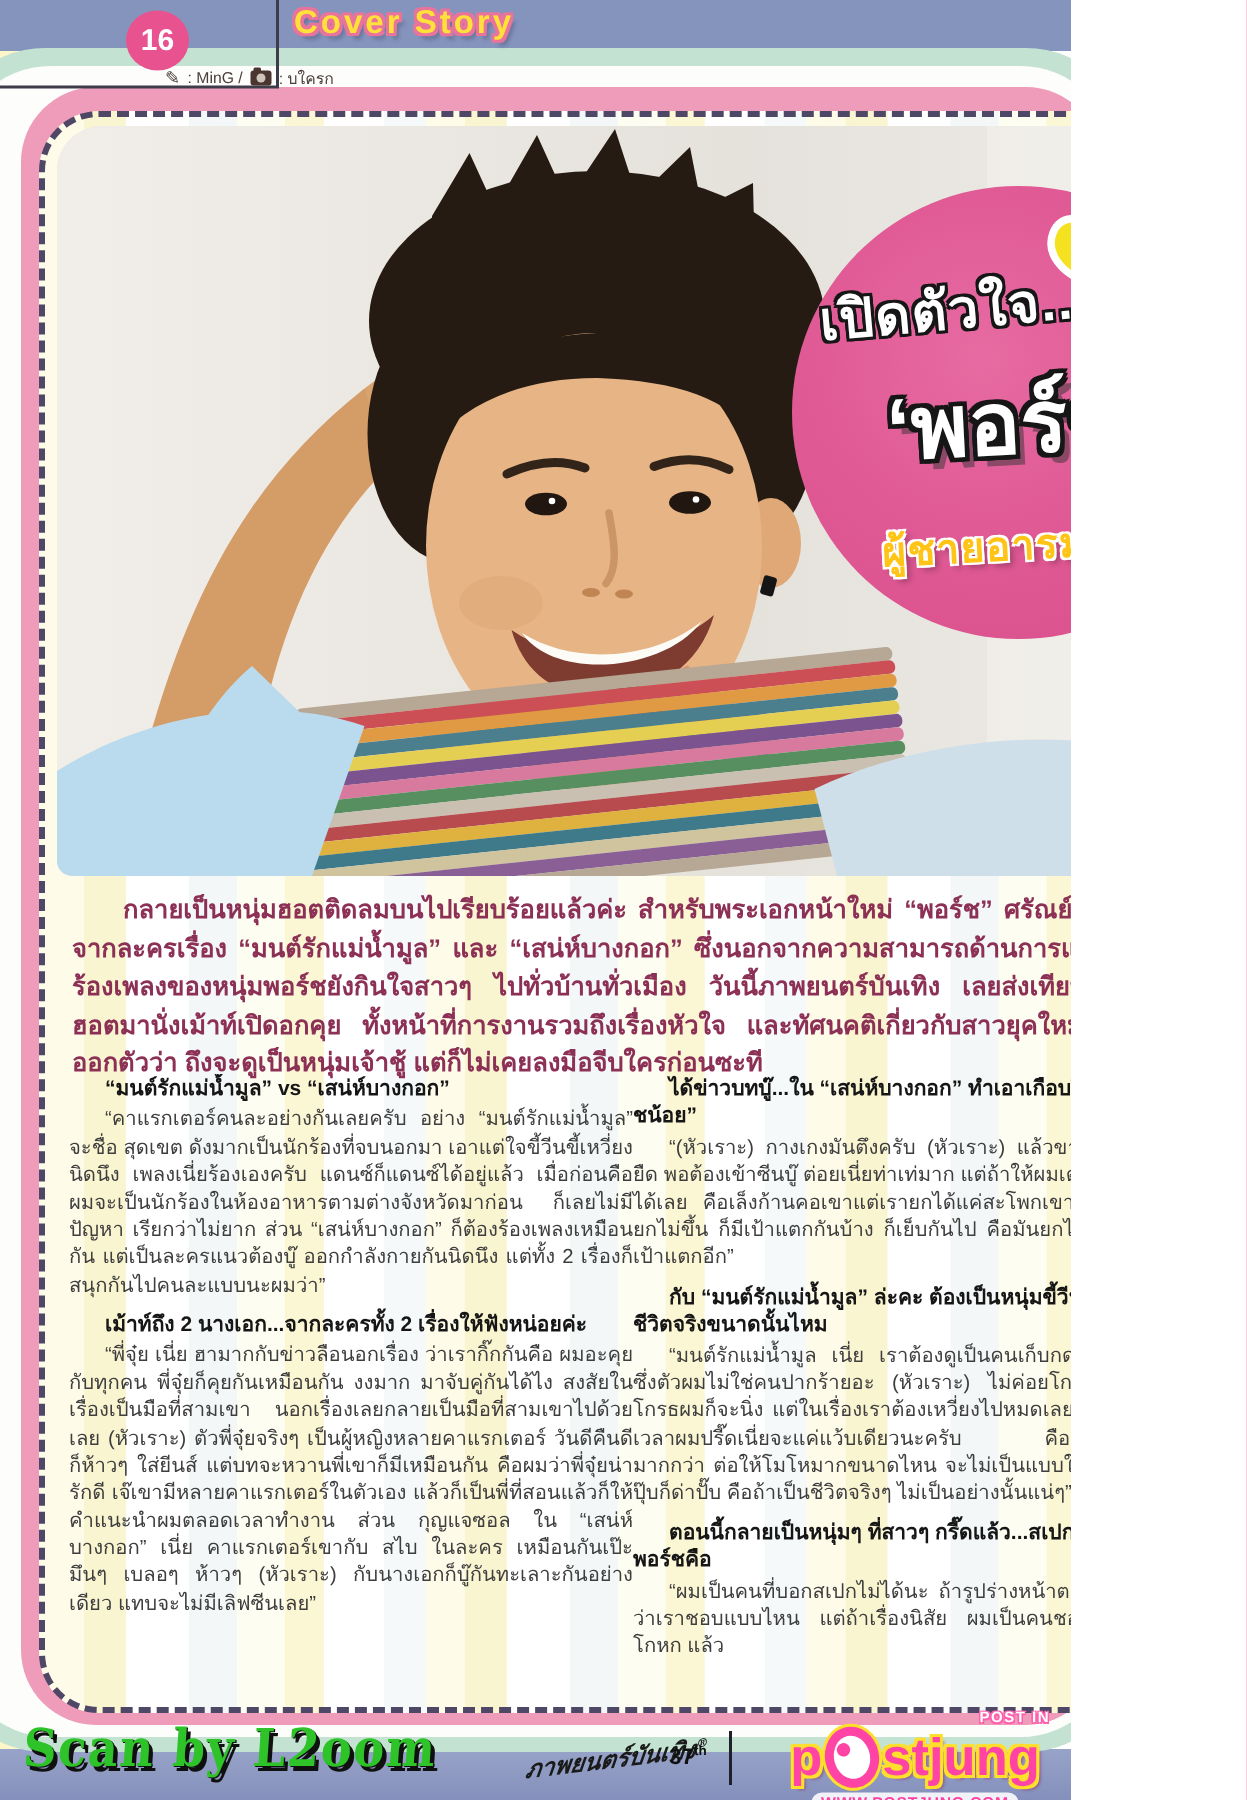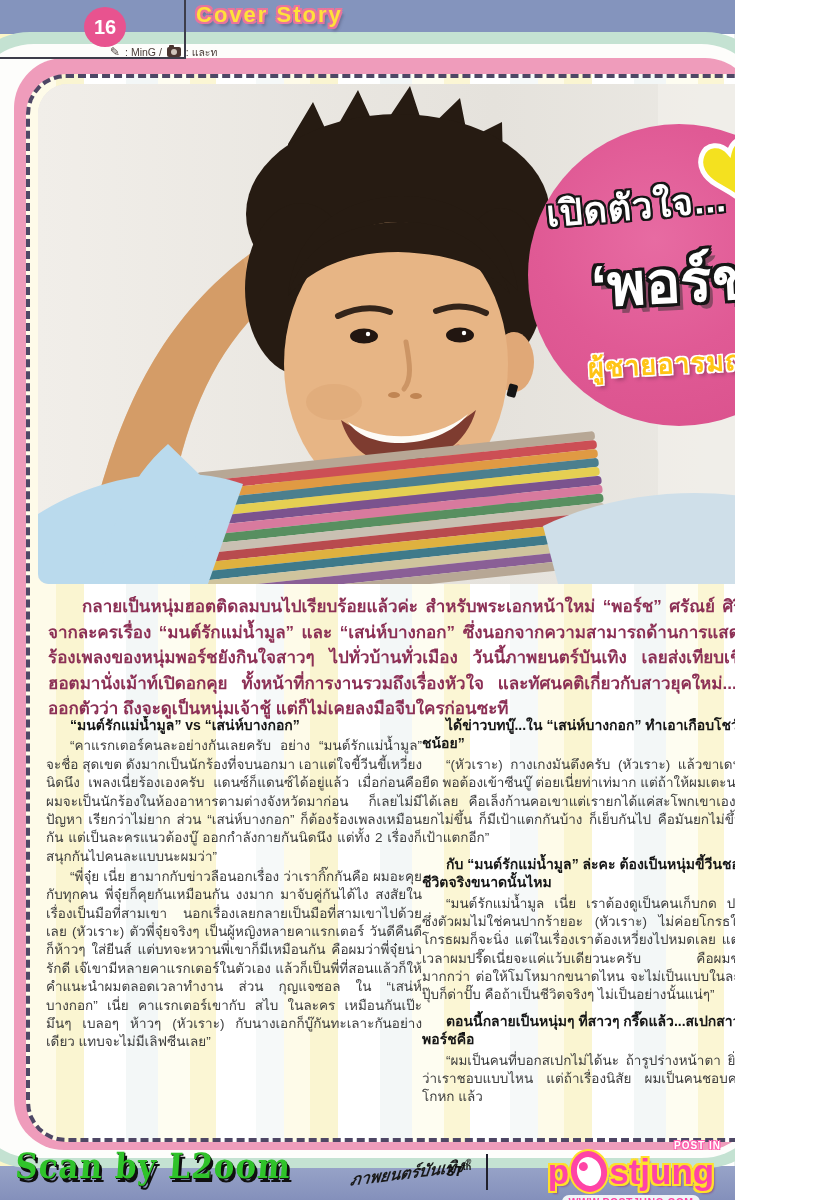--- a/index.html
+++ b/index.html
@@ -4,21 +4,20 @@
 <style>
   html,body{margin:0;padding:0;}
   .page{
     position:relative;width:714px;height:1200px;overflow:hidden;
     font-family:"Liberation Sans","DejaVu Sans",sans-serif;
     background:repeating-linear-gradient(90deg,
       #fcf6c8 0px,#fcf6c8 26px,#f3e68d 26px,#f3e68d 54px,
       #ffffff 54px,#ffffff 96px,#e0eaec 96px,#e0eaec 128px,
       #fdf9dc 128px,#fdf9dc 160px,#f5e994 160px,#f5e994 186px,
       #ffffff 186px,#ffffff 226px,#e9f1ef 226px,#e9f1ef 254px);
-    padding-left:21px;
   }
   .abs{position:absolute;}
   
   .band-top{left:0;top:0;width:831px;height:34px;background:#8494bd;z-index:1;}
   .band-bottom{left:0;top:1166px;width:831px;height:34px;background:linear-gradient(#97a3c8,#8490bb);z-index:1;}
   .frame-mint{left:-40px;right:-40px;top:32px;bottom:32px;border-radius:70px;background:#c4e2d2;z-index:2;}
   .frame-white{left:-30px;right:-30px;top:44px;bottom:42px;border-radius:64px;background:#fdfdfb;z-index:2;}
   .frame-pink{left:14px;right:-20px;top:58px;bottom:50px;border-radius:50px;background:#ef9cbb;z-index:2;}
   .crop-v{left:184px;top:0;width:2px;height:58px;background:#3d3d4a;z-index:4;}
   .crop-h{left:0;top:57px;width:186px;height:2px;background:#3d3d4a;z-index:4;}
@@ -100,21 +99,21 @@
   <div class="abs frame-pink"></div>
   <div class="abs crop-v"></div>
   <div class="abs crop-h"></div>
 
   <div class="abs page-circle">16</div>
   <div class="abs section-title">Cover Story</div>
   <div class="abs byline">
     <span class="pen">✎</span>
     <span>: MinG /</span>
     <span class="cam"></span>
-    <span>: และท</span>
+    <span>: บใครก</span>
   </div>
 
   <div class="abs content-box"></div>
 
   <div class="abs photo">
     <svg width="761" height="500" viewBox="0 0 761 500" xmlns="http://www.w3.org/2000/svg">
       <defs>
         <linearGradient id="pbg" x1="0" y1="0" x2="1" y2="0">
           <stop offset="0" stop-color="#f1eee9"></stop>
           <stop offset="0.6" stop-color="#e5e2dc"></stop>
@@ -199,20 +198,21 @@
       <path d="M36 16 C30 4 16 2 9 12 C2 22 6 34 16 44 C24 52 32 58 36 66 C40 58 48 52 56 44 C66 34 70 22 63 12 C56 2 42 4 36 16 Z" transform="translate(66 30) rotate(12 36 36)" fill="#9fb2d9" stroke="#ffffff" stroke-width="6"></path>
     </g>
   </svg>
 
   <p class="abs intro">กลายเป็นหนุ่มฮอตติดลมบนไปเรียบร้อยแล้วค่ะ สำหรับพระเอกหน้าใหม่ “พอร์ช” ศรัณย์ ศิริลักษณ์ จากละครเรื่อง “มนต์รักแม่น้ำมูล” และ “เสน่ห์บางกอก” ซึ่งนอกจากความสามารถด้านการแสดง เสียงร้องเพลงของหนุ่มพอร์ชยังกินใจสาวๆ ไปทั่วบ้านทั่วเมือง วันนี้ภาพยนตร์บันเทิง เลยส่งเทียบเชิญหนุ่มฮอตมานั่งเม้าท์เปิดอกคุย ทั้งหน้าที่การงานรวมถึงเรื่องหัวใจ และทัศนคติเกี่ยวกับสาวยุคใหม่...ที่พอร์ชออกตัวว่า ถึงจะดูเป็นหนุ่มเจ้าชู้ แต่ก็ไม่เคยลงมือจีบใครก่อนซะที</p>
 
   <div class="abs cols">
     <div class="col">
       <p class="q">“มนต์รักแม่น้ำมูล” vs “เสน่ห์บางกอก”</p>
       <p class="a">“คาแรกเตอร์คนละอย่างกันเลยครับ อย่าง “มนต์รักแม่น้ำมูล” จะชื่อ สุดเขต ดังมากเป็นนักร้องที่จบนอกมา เอาแต่ใจขี้วีนขี้เหวี่ยงนิดนึง เพลงเนี่ยร้องเองครับ แดนซ์ก็แดนซ์ได้อยู่แล้ว เมื่อก่อนคือผมจะเป็นนักร้องในห้องอาหารตามต่างจังหวัดมาก่อน ก็เลยไม่มีปัญหา เรียกว่าไม่ยาก ส่วน “เสน่ห์บางกอก” ก็ต้องร้องเพลงเหมือนกัน แต่เป็นละครแนวต้องบู๊ ออกกำลังกายกันนิดนึง แต่ทั้ง 2 เรื่องก็สนุกกันไปคนละแบบนะผมว่า”</p>
+      <p class="q">เม้าท์ถึง 2 นางเอก...จากละครทั้ง 2 เรื่องให้ฟังหน่อยค่ะ</p>
       <p class="a">“พี่จุ๋ย เนี่ย ฮามากกับข่าวลือนอกเรื่อง ว่าเรากิ๊กกันคือ ผมอะคุยกับทุกคน พี่จุ๋ยก็คุยกันเหมือนกัน งงมาก มาจับคู่กันได้ไง สงสัยในเรื่องเป็นมือที่สามเขา นอกเรื่องเลยกลายเป็นมือที่สามเขาไปด้วยเลย (หัวเราะ) ตัวพี่จุ๋ยจริงๆ เป็นผู้หญิงหลายคาแรกเตอร์ วันดีคืนดีก็ห้าวๆ ใส่ยีนส์ แต่บทจะหวานพี่เขาก็มีเหมือนกัน คือผมว่าพี่จุ๋ยน่ารักดี เจ๊เขามีหลายคาแรกเตอร์ในตัวเอง แล้วก็เป็นพี่ที่สอนแล้วก็ให้คำแนะนำผมตลอดเวลาทำงาน ส่วน กุญแจซอล ใน “เสน่ห์บางกอก” เนี่ย คาแรกเตอร์เขากับ สไบ ในละคร เหมือนกันเป๊ะ มึนๆ เบลอๆ ห้าวๆ (หัวเราะ) กับนางเอกก็บู๊กันทะเลาะกันอย่างเดียว แทบจะไม่มีเลิฟซีนเลย”</p>
     </div>
     <div class="col">
       <p class="q">ได้ข่าวบทบู๊...ใน “เสน่ห์บางกอก” ทำเอาเกือบโชว์ “พอร์ชน้อย”</p>
       <p class="a">“(หัวเราะ) กางเกงมันตึงครับ (หัวเราะ) แล้วขาเดฟที่ไม่ใช่ผ้ายืด พอต้องเข้าซีนบู๊ ต่อยเนี่ยท่าเท่มาก แต่ถ้าให้ผมเตะนะ เตะสูงไม่ได้เลย คือเล็งก้านคอเขาแต่เรายกได้แค่สะโพกเขาเอง เพราะขายกไม่ขึ้น ก็มีเป้าแตกกันบ้าง ก็เย็บกันไป คือมันยกไม่ขึ้นถ้ายกสูงก็เป้าแตกอีก”</p>
       <p class="q">กับ “มนต์รักแม่น้ำมูล” ล่ะคะ ต้องเป็นหนุ่มขี้วีนชอบเหวี่ยง ชีวิตจริงขนาดนั้นไหม</p>
       <p class="a">“มนต์รักแม่น้ำมูล เนี่ย เราต้องดูเป็นคนเก็บกด ปากร้ายด้วย ซึ่งตัวผมไม่ใช่คนปากร้ายอะ (หัวเราะ) ไม่ค่อยโกรธใคร แต่ถ้าโกรธผมก็จะนิ่ง แต่ในเรื่องเราต้องเหวี่ยงไปหมดเลย แต่ตัวผมปกติเวลาผมปรี๊ดเนี่ยจะแค่แว้บเดียวนะครับ คือผมชอบพูดกัดๆ มากกว่า ต่อให้โมโหมากขนาดไหน จะไม่เป็นแบบในละครที่โมโหปุ๊บก็ด่าปั๊บ คือถ้าเป็นชีวิตจริงๆ ไม่เป็นอย่างนั้นแน่ๆ”</p>
       <p class="q">ตอนนี้กลายเป็นหนุ่มๆ ที่สาวๆ กรี๊ดแล้ว...สเปกสาวของพอร์ชคือ</p>
       <p class="a">“ผมเป็นคนที่บอกสเปกไม่ได้นะ ถ้ารูปร่างหน้าตา ยิ่งบอกไม่ได้ว่าเราชอบแบบไหน แต่ถ้าเรื่องนิสัย ผมเป็นคนชอบคนจริงใจไม่โกหก แล้ว</p>
     </div>

